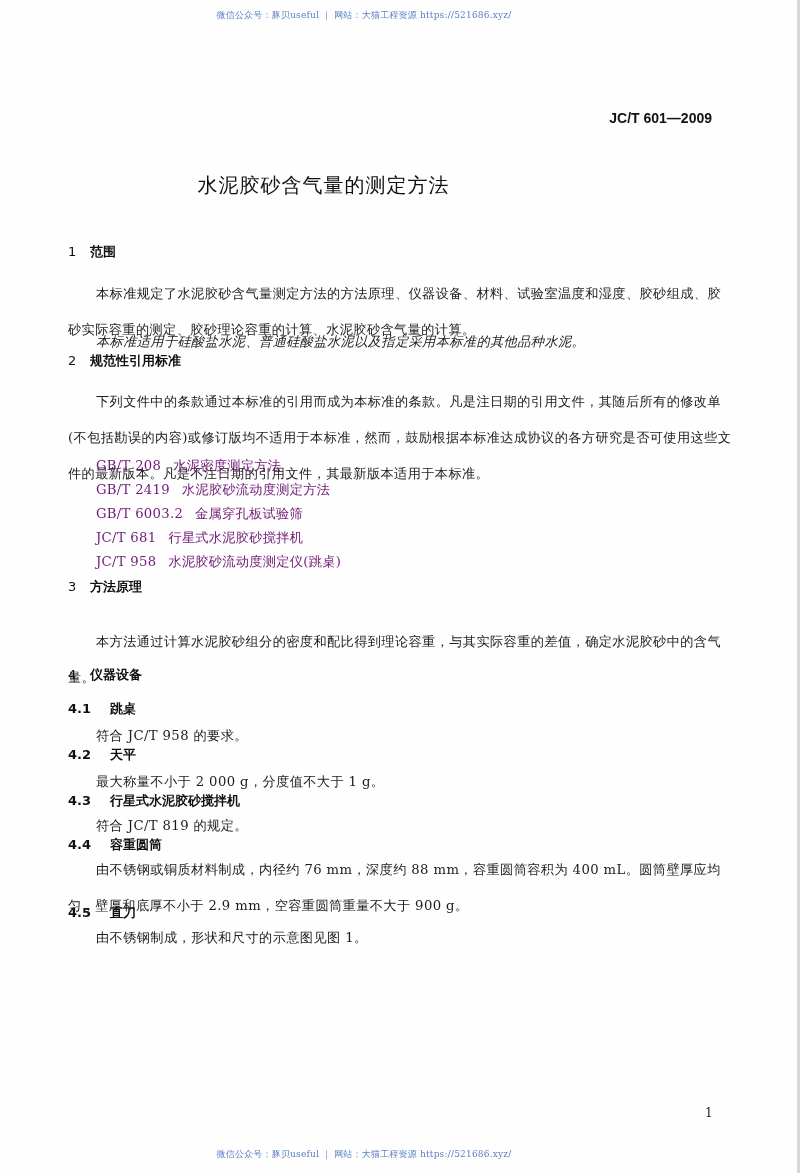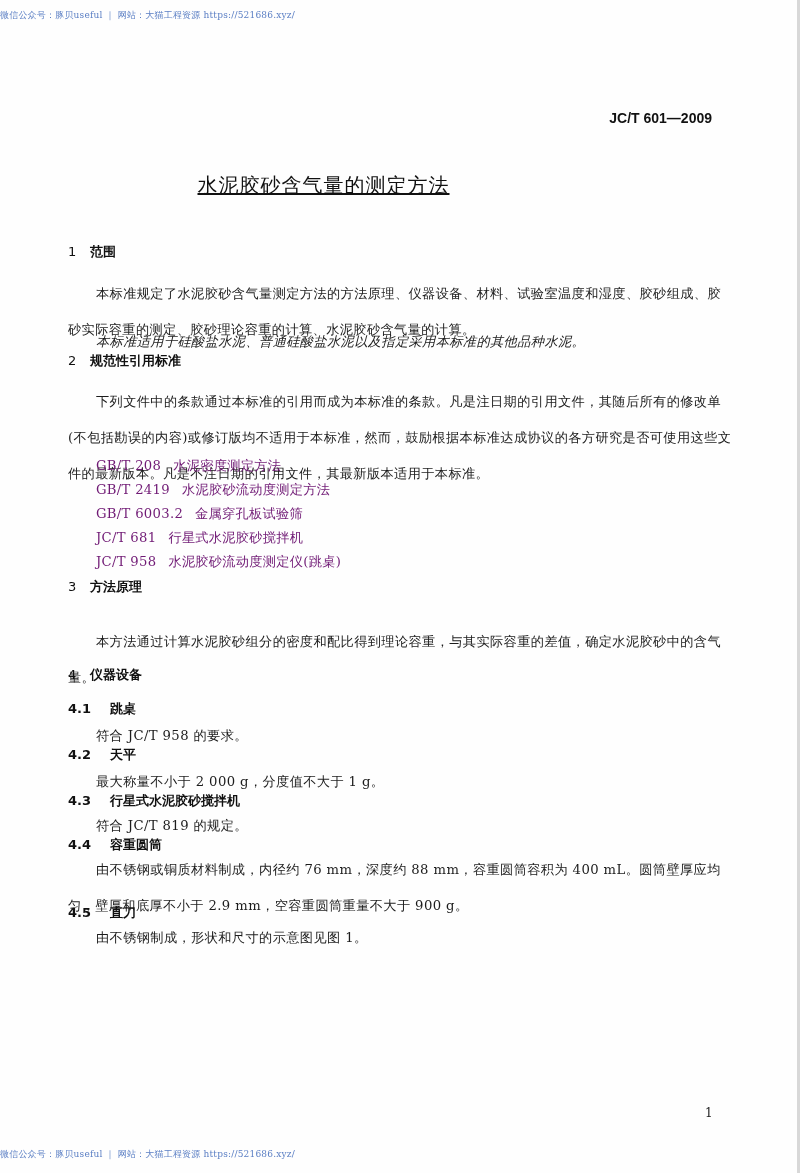--- a/index.html
+++ b/index.html
@@ -1,28 +1,28 @@
 <!DOCTYPE html>
 <html><head>
 <meta charset="utf-8">
 <style>
   html, body { margin:0; padding:0; }
   body {
     width:800px; height:1173px; background:#fefefe; position:relative; overflow:hidden;
     font-family:"DejaVu Serif", "Liberation Serif", serif; color:#1c1c1c;
   }
-  .wm { position:absolute; left:0; width:728px; 
+  .wm { position:absolute; left:0; width:728px; text-align:center;
         font-size:9px; color:#5b7fc4; font-family:"DejaVu Serif", serif; letter-spacing:0.2px; }
   .wm.top { top:9px; }
   .wm.bottom { top:1148px; }
   .edge { position:absolute; right:0; top:0; width:3px; height:1173px; background:#d8d8d8; }
   .std-code { position:absolute; top:110px; right:88px; font-family:"Liberation Sans", sans-serif;
               font-weight:bold; font-size:14px; color:#111; }
   .title { position:absolute; top:172px; left:0; width:647px; text-align:center;
-           font-family:"DejaVu Sans", sans-serif; font-size:20px; color:#111; letter-spacing:1px;text-decoration:underline; }
+           font-family:"DejaVu Sans", sans-serif; font-size:20px; color:#111; letter-spacing:1px; }
   .h1 { position:absolute; left:68px; font-family:"DejaVu Sans", sans-serif; font-weight:bold;
         font-size:13px; color:#111; }
   .h1 .num { display:inline-block; width:22px; font-weight:normal; }
   .h2 { position:absolute; left:68px; font-family:"DejaVu Sans", sans-serif; font-weight:bold;
         font-size:13px; color:#111; }
   .h2 .num { display:inline-block; width:42px; font-weight:bold; }
   .p { position:absolute; left:68px; width:664px; font-size:13.2px; line-height:36px; color:#1c1c1c;
        text-indent:28px; letter-spacing:0.4px; }
   .ref { position:absolute; left:96px; font-size:13.2px; color:#701a75; letter-spacing:0.3px; }
   .ref .code { display:inline-block; margin-right:12px; }

